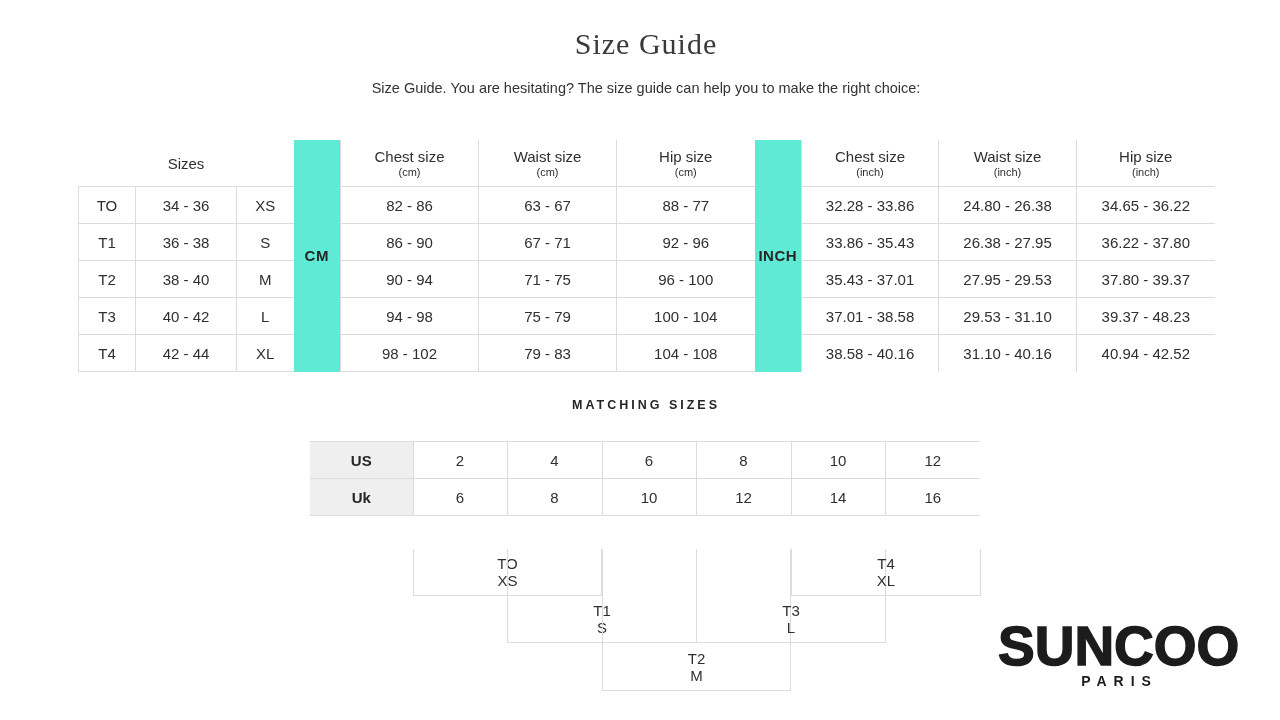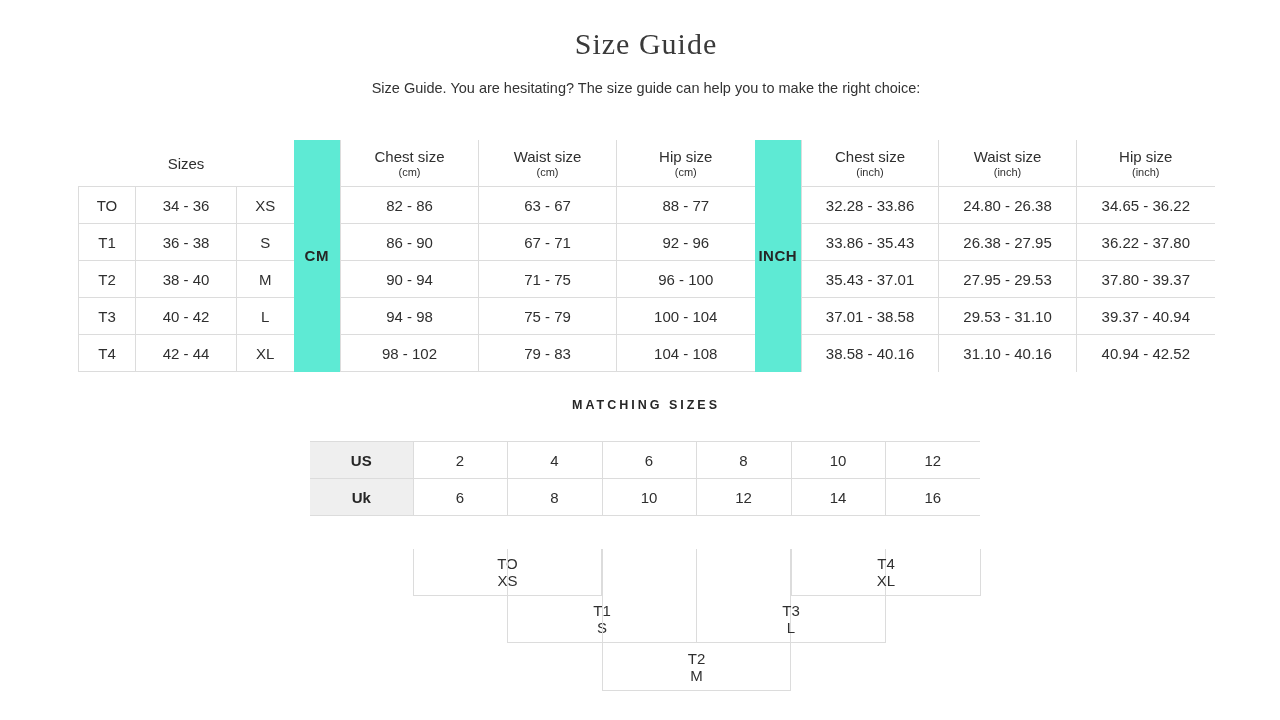--- a/index.html
+++ b/index.html
@@ -140,21 +140,21 @@
     </tr>
     <tr>
       <td class="bb bl">T3</td>
       <td class="bb bl">40 - 42</td>
       <td class="bb bl">L</td>
       <td class="bb bl">94 - 98</td>
       <td class="bb bl">75 - 79</td>
       <td class="bb bl">100 - 104</td>
       <td class="bb bl">37.01 - 38.58</td>
       <td class="bb bl">29.53 - 31.10</td>
-      <td class="bb bl">39.37 - 40.94</td>
+      <td class="bb bl">39.37 - 48.23</td>
     </tr>
     <tr>
       <td class="bb bl">T4</td>
       <td class="bb bl">42 - 44</td>
       <td class="bb bl">XL</td>
       <td class="bb bl">98 - 102</td>
       <td class="bb bl">79 - 83</td>
       <td class="bb bl">104 - 108</td>
       <td class="bl">38.58 - 40.16</td>
       <td class="bl">31.10 - 40.16</td>
@@ -223,14 +223,18 @@
       </div>
     </div>
     <div class="grp g-t4">
       <div class="grp-label">
         <span>T4</span>
         <span>XL</span>
       </div>
     </div>
   </div>
 
+  <div class="brand">
+    <div class="brand-name">SUNCOO</div>
+    <div class="brand-city">PARIS</div>
+  </div>
 
 </div>
 
 </body></html>

